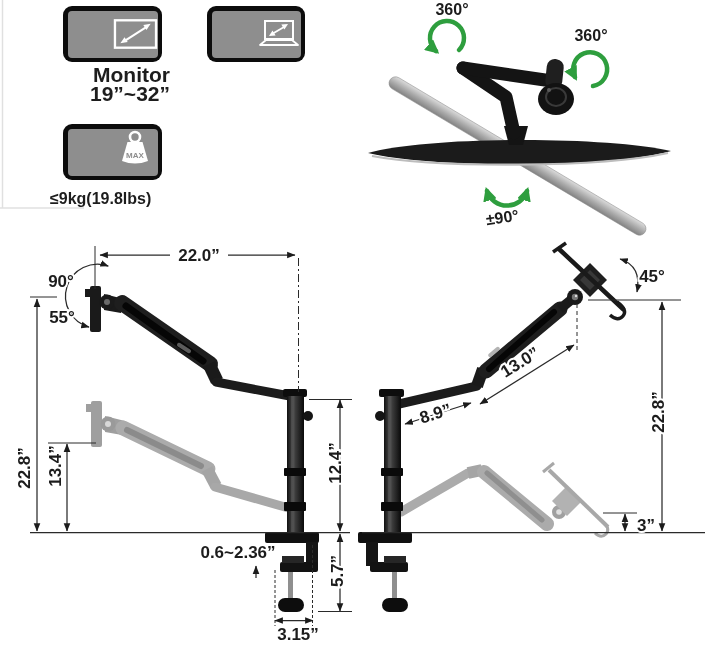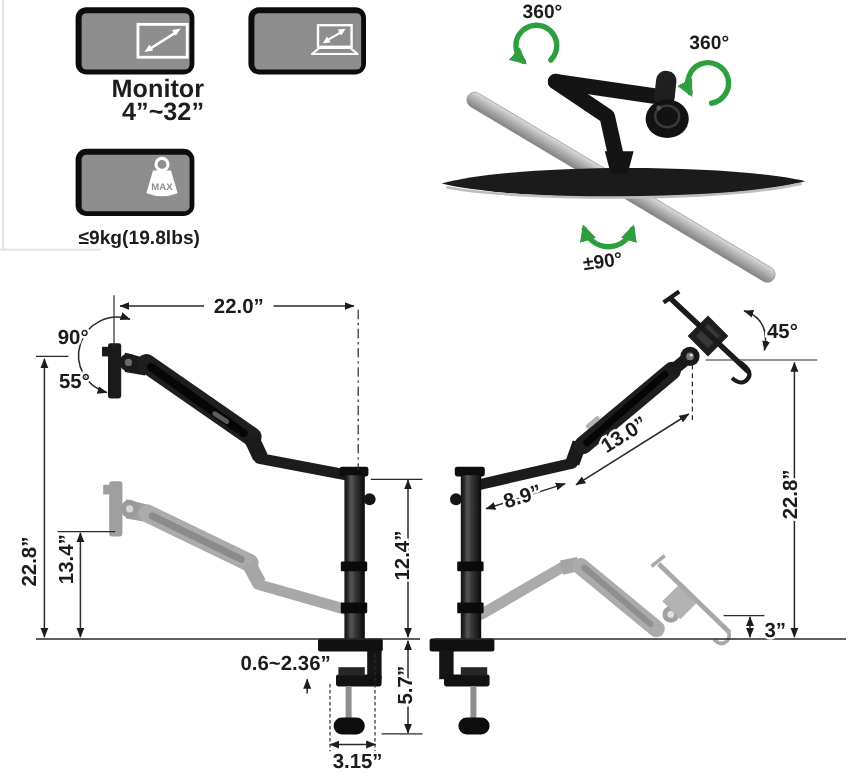--- a/index.html
+++ b/index.html
@@ -2,21 +2,21 @@
 <html><head>
 <meta charset="utf-8">
 <style>
   html,body{margin:0;padding:0;background:#fff;}
   .canvas{position:relative;width:708px;height:647px;background:#fff;overflow:hidden;
           font-family:"Liberation Sans",sans-serif;}
   .card{position:absolute;background:#0c0c0c;border-radius:9px;}
   .card .inner{position:absolute;left:4.5px;top:4.5px;right:4.5px;bottom:4.5px;
                background:#8e8e8e;border-radius:4px;display:flex;align-items:center;justify-content:center;padding-left:45px;}
   .cap{position:absolute;text-align:right;color:#1d1d1d;font-weight:bold;font-size:21px;line-height:18px;}
-  .limit{position:absolute;text-align:center;color:#1d1d1d;font-weight:bold;font-size:16px;}
+  .limit{position:absolute;color:#1d1d1d;font-weight:bold;font-size:16px;}
   svg text{font-family:"Liberation Sans",sans-serif;}
   .dim{font-size:17px;font-weight:bold;fill:#1c1c1c;stroke:#fff;stroke-width:4px;paint-order:stroke;}
   .rot{font-size:16px;font-weight:bold;fill:#1c1c1c;}
   .maxt{font-size:8px;font-weight:bold;fill:#8e8e8e;}
   .dl{stroke:#2a2a2a;stroke-width:1.25;fill:none;}
   .thin{stroke:#2a2a2a;stroke-width:1;fill:none;}
 </style>
 </head>
 <body>
 
@@ -26,21 +26,21 @@
     <div class="inner">
       <svg width="46" height="32" viewBox="0 0 46 32">
         <rect x="2" y="2" width="42" height="28" fill="none" stroke="#fff" stroke-width="2.4"></rect>
         <line x1="12" y1="23" x2="34" y2="9" stroke="#fff" stroke-width="2.2"></line>
         <polygon points="38.5,5.5 34.2,11.8 31,6.7" fill="#fff"></polygon>
         <polygon points="7.5,25.5 15,24.2 11.8,19.2" fill="#fff"></polygon>
       </svg>
     </div>
   </div>
   <div class="cap" style="left:55px;top:66px;width:115px;">Monitor</div>
-  <div class="cap" style="left:55px;top:85px;width:115px;">4”~32”</div>
+  <div class="cap" style="left:55px;top:85px;width:115px;">19”~32”</div>
 
   <div class="card" style="left:207px;top:6px;width:98px;height:56px;">
     <div class="inner">
       <svg width="44" height="30" viewBox="0 0 44 30">
         <rect x="8" y="2" width="28" height="18" fill="none" stroke="#fff" stroke-width="2"></rect>
         <line x1="15" y1="15" x2="27" y2="8" stroke="#fff" stroke-width="1.8"></line>
         <polygon points="31,5 27.4,10.6 24.3,5.5" fill="#fff"></polygon>
         <polygon points="12,17 18.6,16.5 15.5,11.4" fill="#fff"></polygon>
         <polygon points="3,26 41,26 35,21 9,21" fill="none" stroke="#fff" stroke-width="1.8" stroke-linejoin="round"></polygon>
       </svg>

